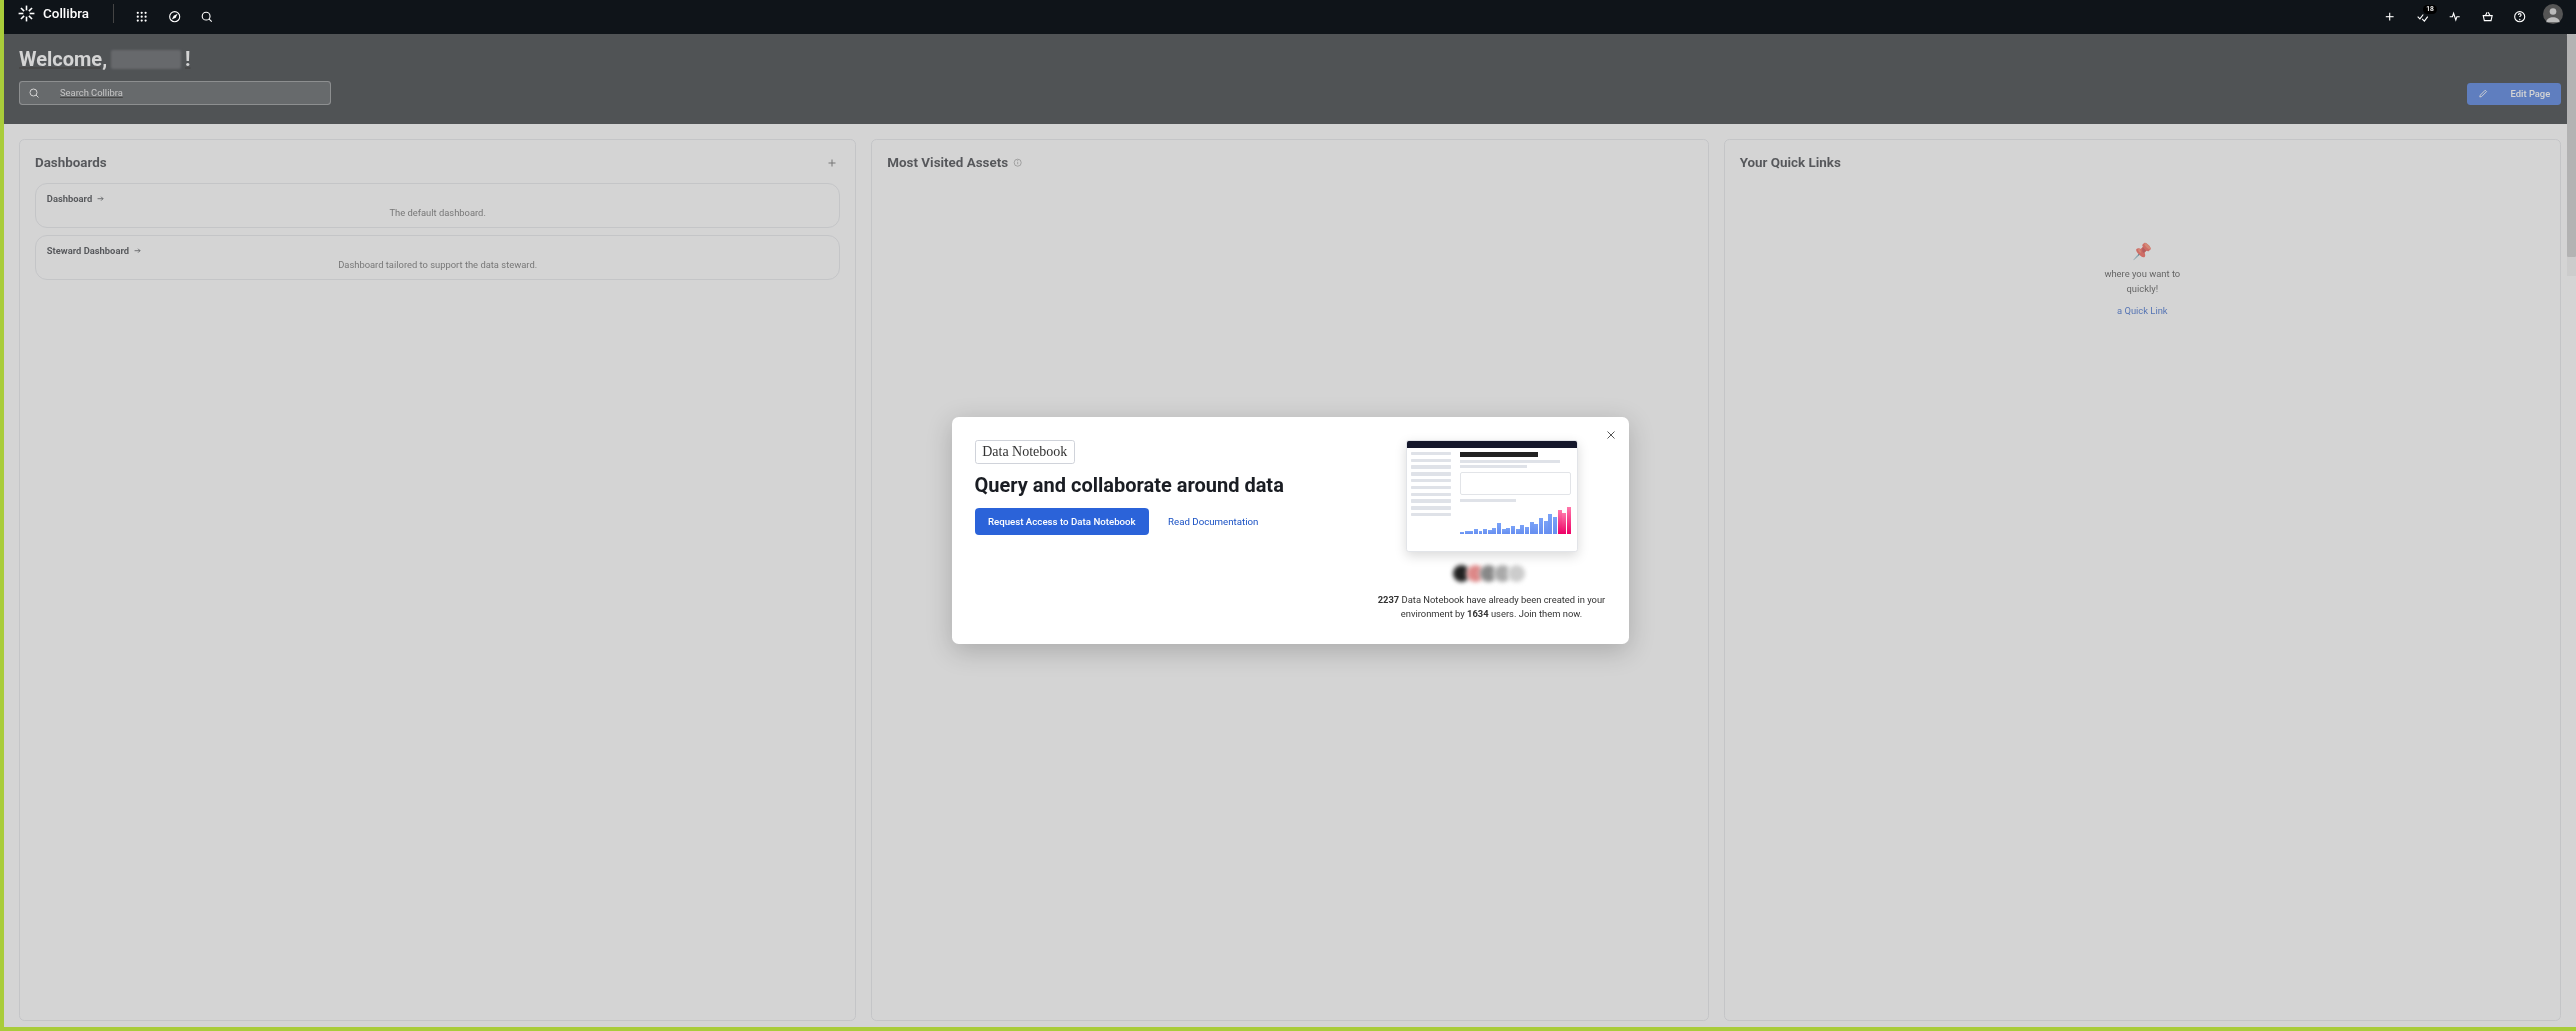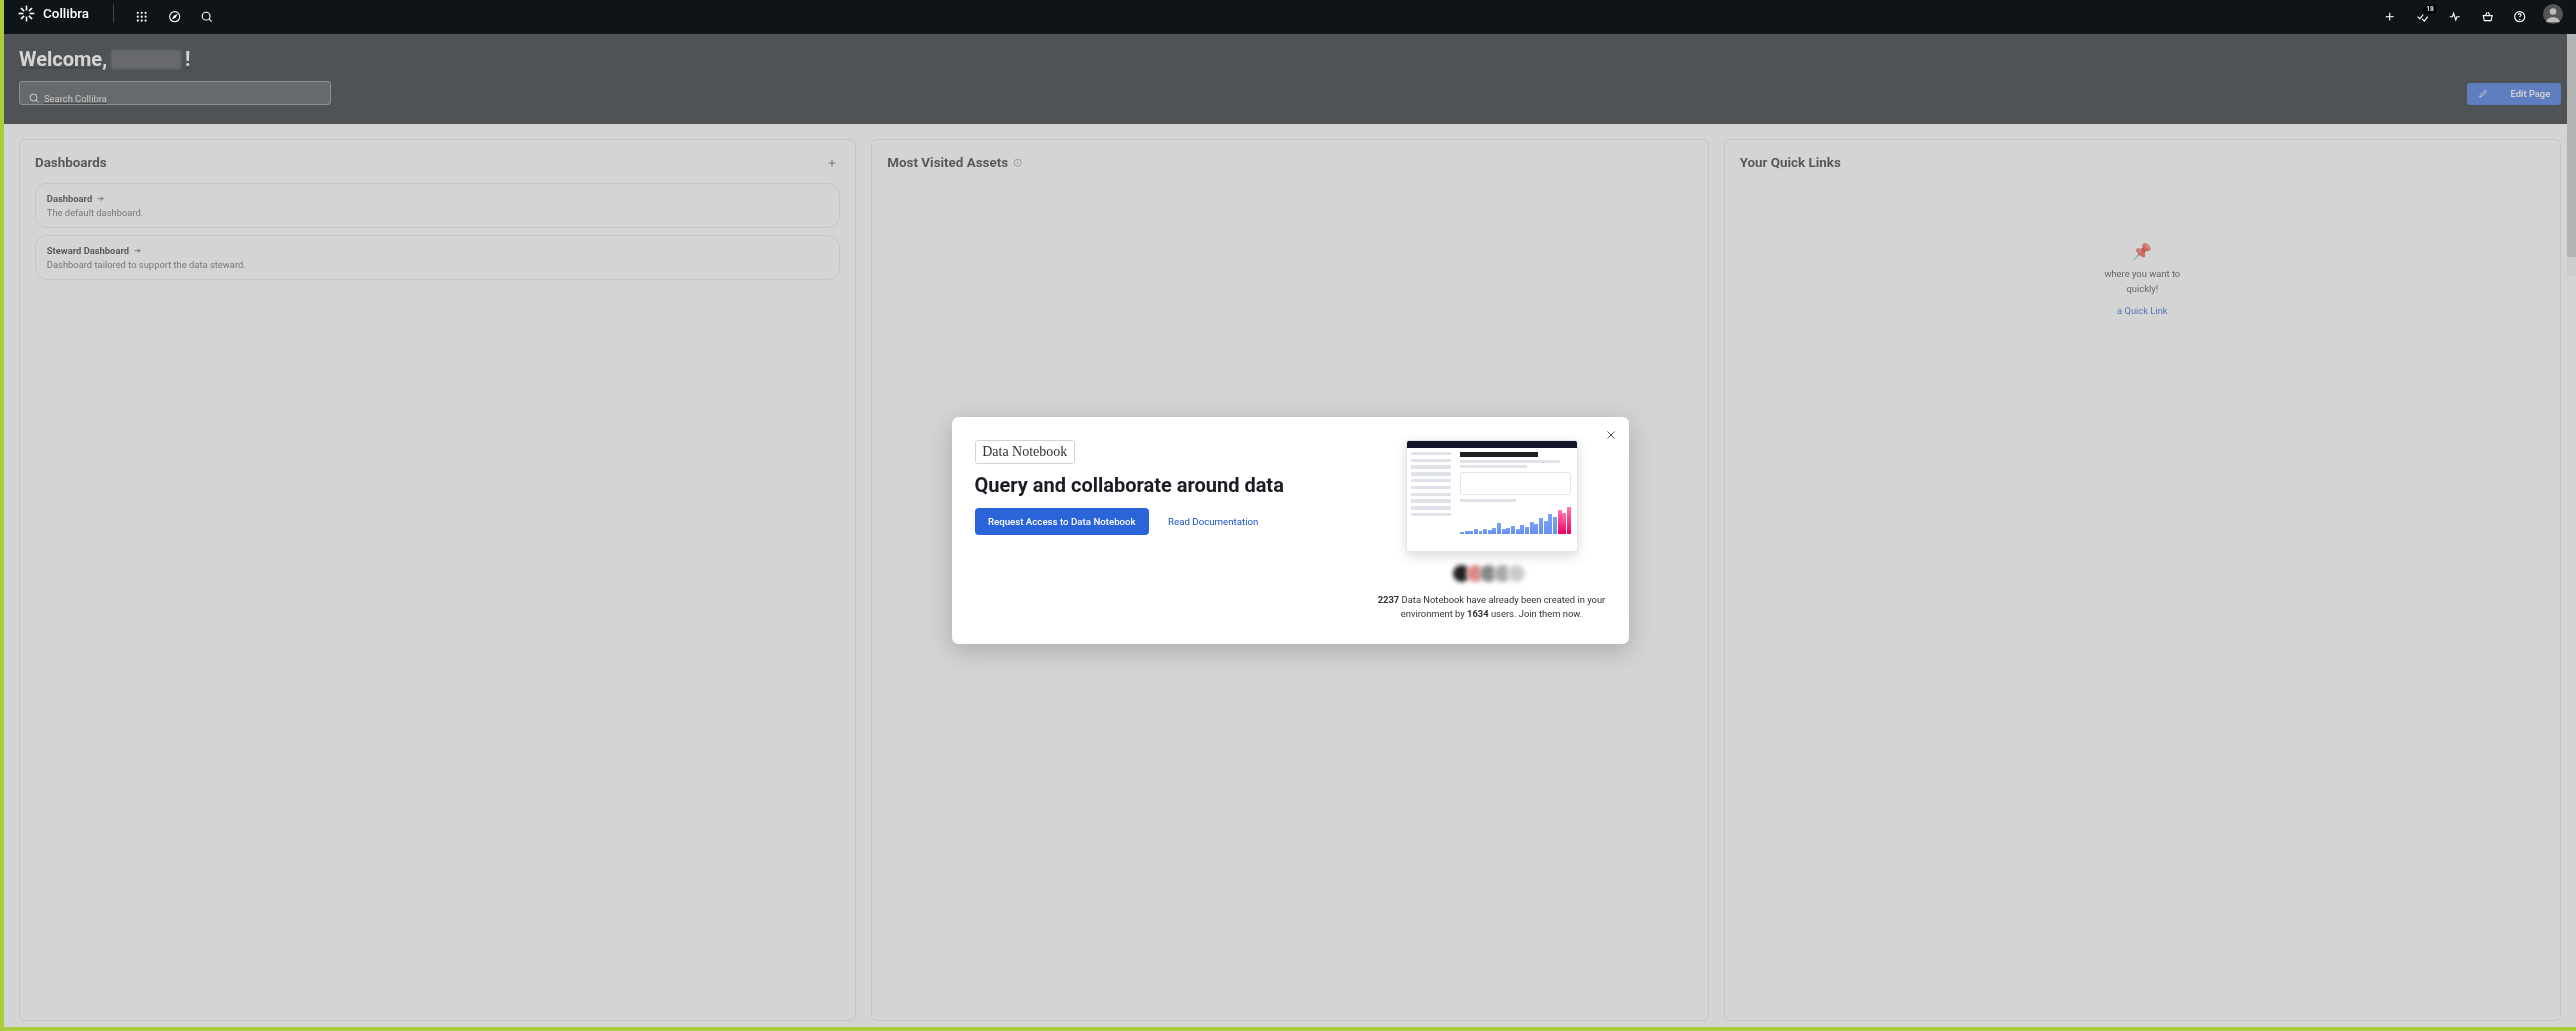--- a/index.html
+++ b/index.html
@@ -50,21 +50,21 @@
   display: flex;
   justify-content: space-between;
   align-items: flex-end;
 }
 .hero-left { flex: 1; text-decoration: underline; }
 .welcome { color: #fff; font-size: 20px; font-weight: 700; margin-bottom: 9.4px; display: flex; align-items: center; gap: 4px; }
 .redacted { display:inline-block; width: 70px; height: 19px; background: #3a3d42; border-radius: 2px; filter: blur(1.3px); }
 .search-box {
   width: 312px; height: 24px; background: rgba(255,255,255,0.18);
   border: 0.7px solid rgba(255,255,255,0.35); border-radius: 3.4px; display: flex;
-  align-items: flex-end; padding: 0 8px; gap: 4px;
+  align-items: center; padding: 0 8px; gap: 20px;
 }
 .search-box input {
   flex:1; background: transparent; border: none; outline: none; color: #fff; font-size: 9.4px;
 }
 .search-box input::placeholder { color: rgba(255,255,255,0.85); }
 .search-box svg { width: 12px; height: 12px; color: #fff; }
 .edit-page-btn {
   background: #2b63d9; color: #fff; border: none; border-radius: 3.4px;
   padding: 5.4px 10.8px; font-size: 9.4px; font-weight: 500; display: flex;
   align-items: center; gap: 22px; cursor: pointer;
@@ -81,21 +81,21 @@
   height: calc(100% - 34px - 81px);
 }
 .card {
   border: 0.7px solid #e2e4e8; border-radius: 5.4px; padding: 15px;
 }
 .card-header { display: flex; align-items: center; justify-content: space-between; margin-bottom: 12px; }
 .card-title { font-size: 13.4px; font-weight: 700; color: #1a1d23; display: flex; align-items: center; gap: 5.4px; }
 .card-title .info { width: 9.4px; height:9.4px; color:#888; }
 .plus-btn { width: 16px; height: 16px; display:flex; align-items:center; justify-content:center; color:#555; cursor:pointer; }
 .dash-item {
-  border: 0.7px solid #e2e4e8; border-radius: 12px; padding: 9.4px 10.8px; margin-bottom: 6.7px;
+  border: 0.7px solid #e2e4e8; border-radius: 12px; padding: 9.4px 10.8px; margin-bottom: 6.7px; text-align: center;
 }
 .dash-name { font-weight: 700; font-size: 9.4px; color: #1a1d23; display:flex; align-items:center; gap:4px; }
 .dash-name svg { width:9.4px; height:9.4px; }
 .dash-desc { font-size: 9.4px; color: #555; margin-top: 2.7px; }
 .quick-body { display:flex; flex-direction:column; align-items:center; text-align:center; padding-top: 60px; color:#333; }
 .pin { font-size: 16px; color: #2b63d9; margin-bottom: 6.7px; }
 .quick-text { font-size: 9.4px; line-height:1.5; max-width: 188px; }
 .add-link { color:#1951c4; font-size:9.4px; margin-top:9.4px; cursor:pointer; }
 
 

